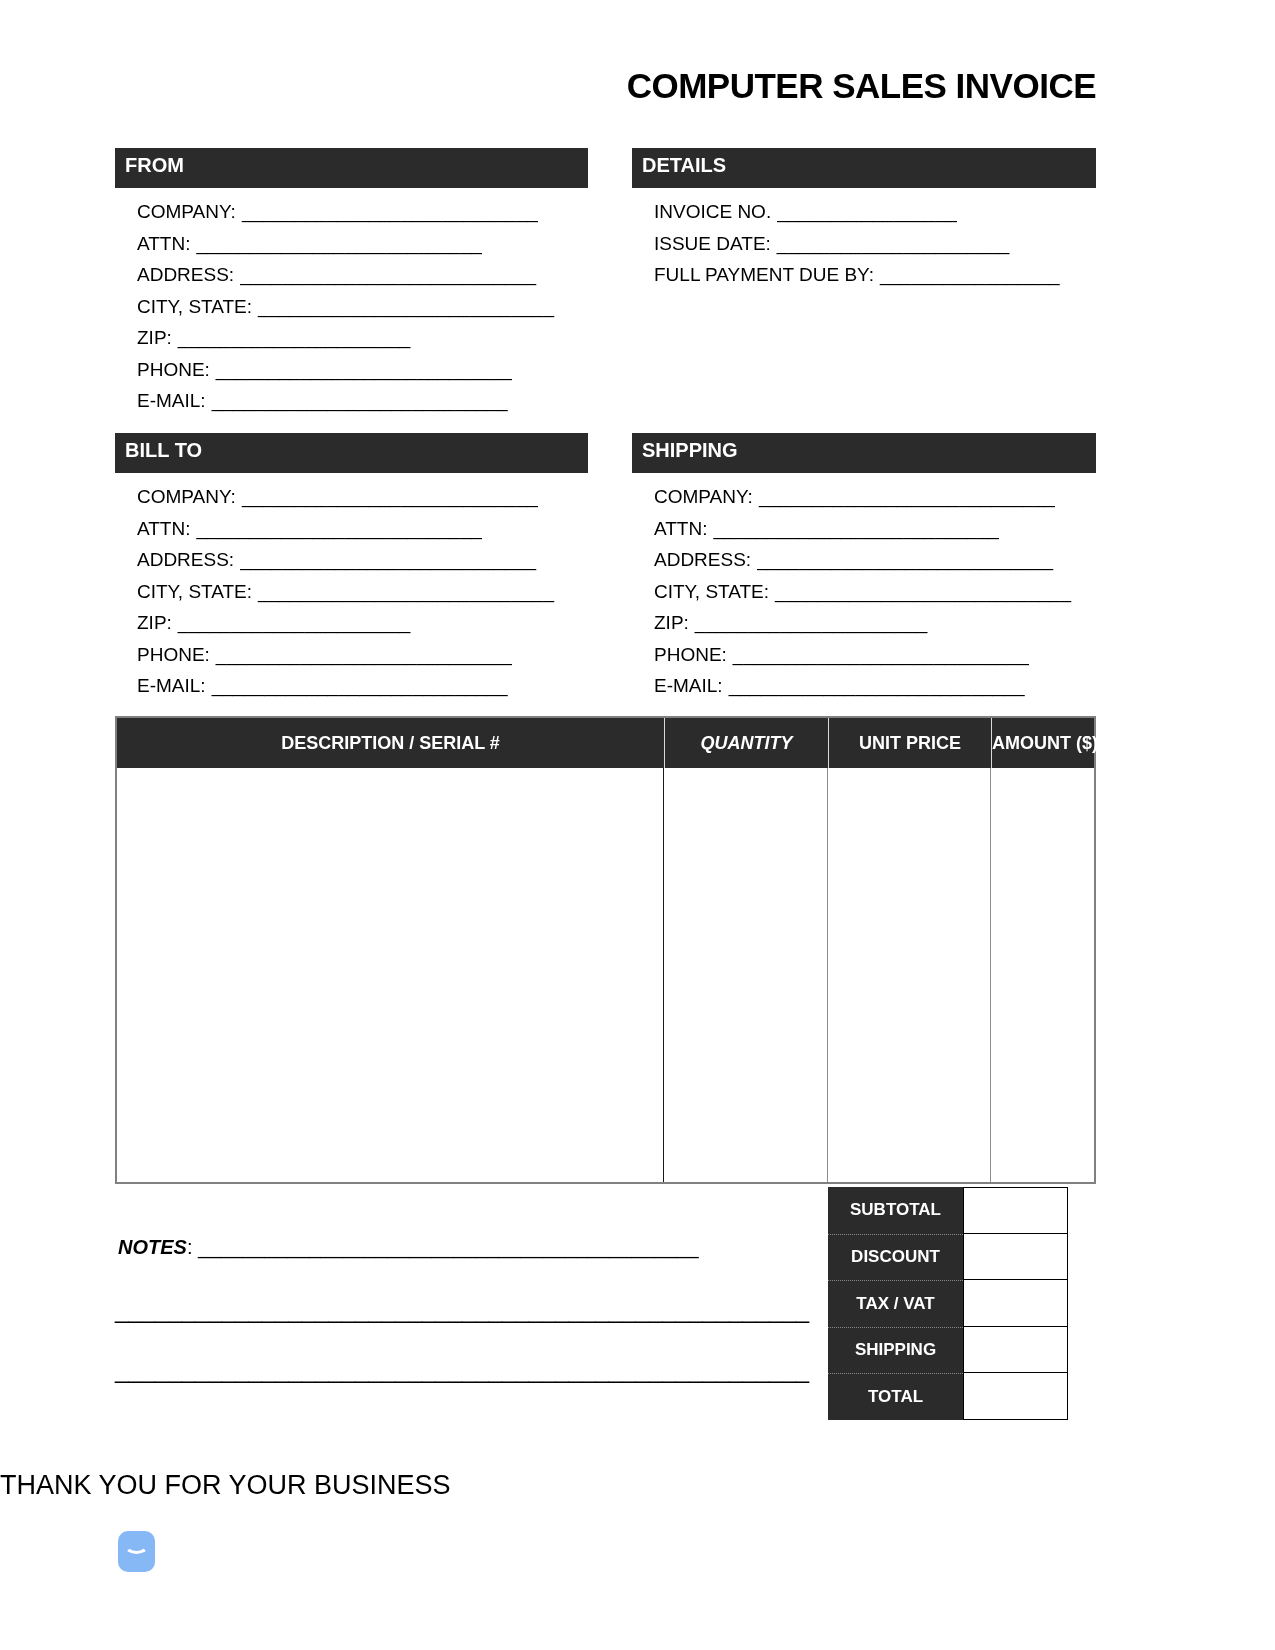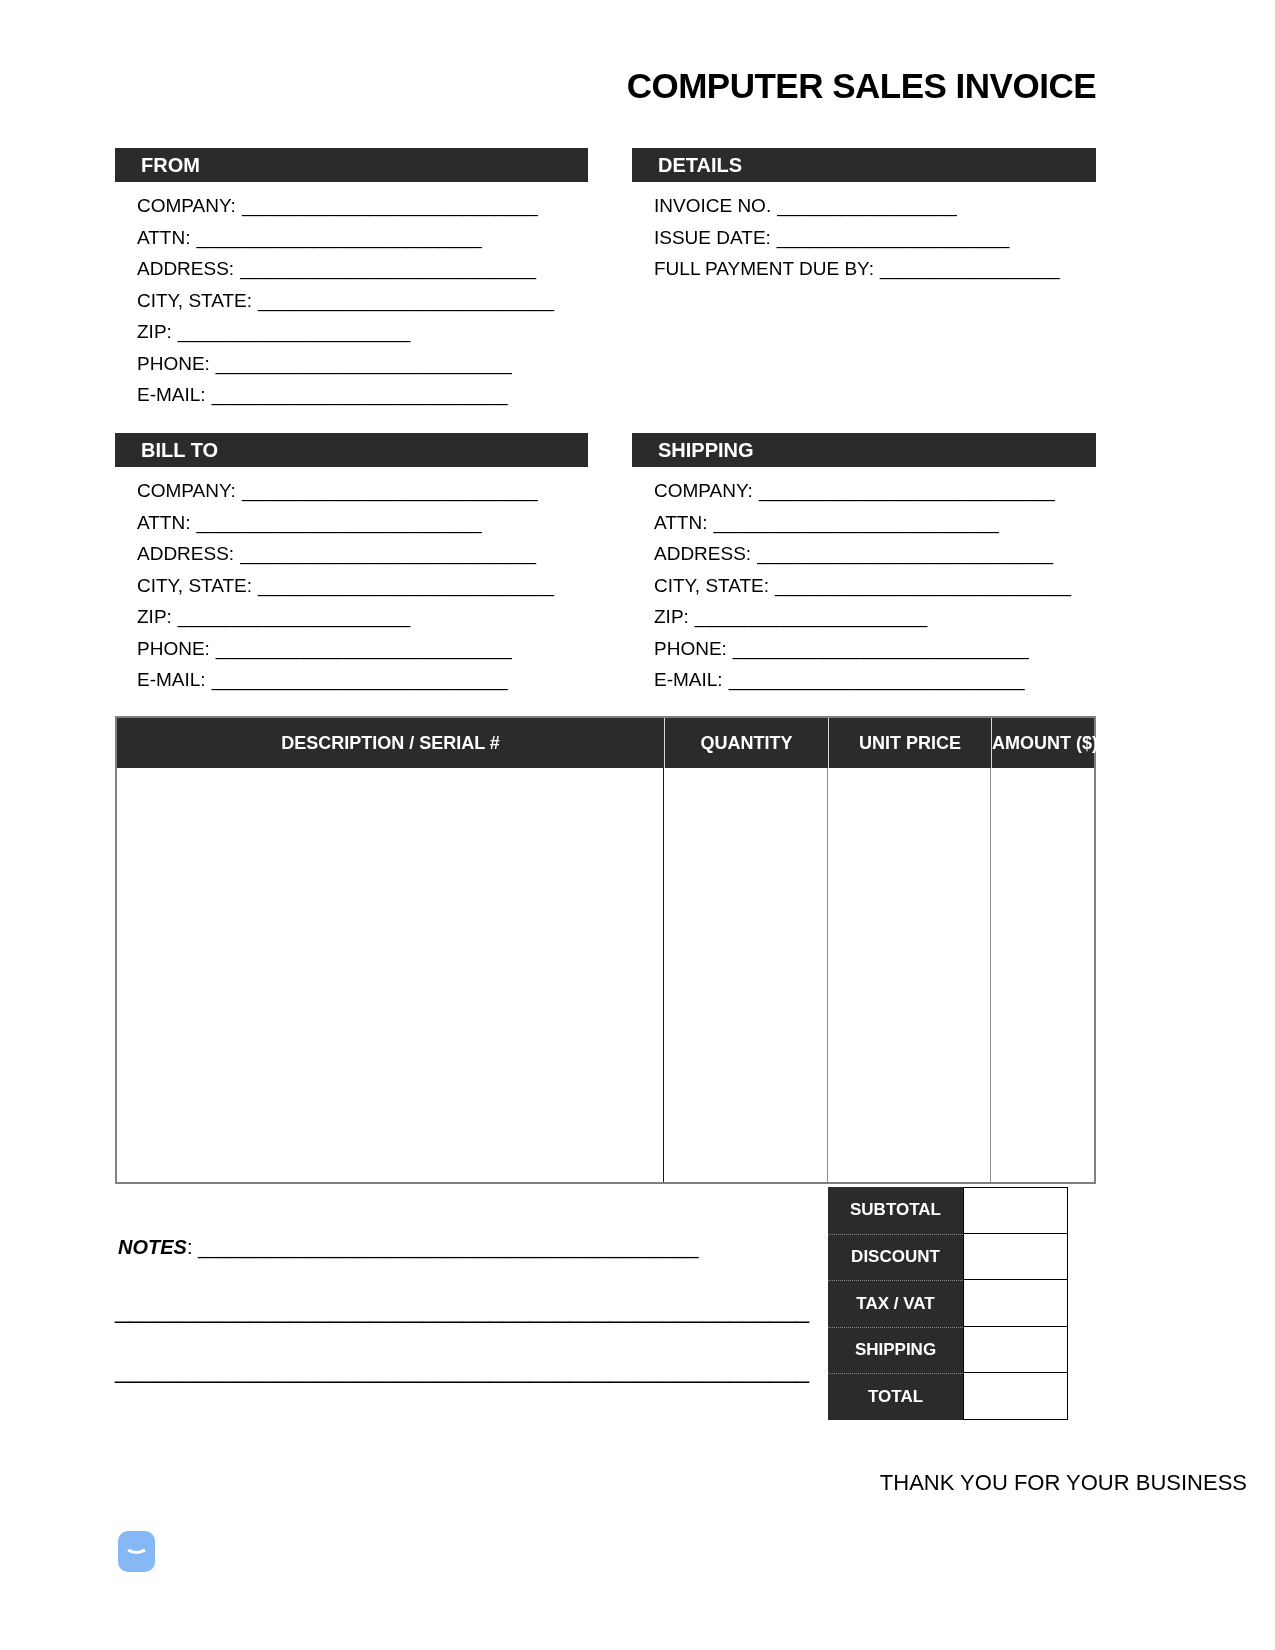--- a/index.html
+++ b/index.html
@@ -11,38 +11,38 @@
     position:absolute;top:66px;right:179px;margin:0;
     font-size:35px;font-weight:bold;letter-spacing:-0.5px;white-space:nowrap;
   }
   .sec{position:absolute;}
   .sec-from{left:115px;top:148px;width:473px;}
   .sec-details{left:632px;top:148px;width:464px;}
   .sec-bill{left:115px;top:433px;width:473px;}
   .sec-ship{left:632px;top:433px;width:464px;}
   .bar{
     background:#2b2b2b;color:#fff;font-weight:bold;font-size:20px;
-    height:34px;line-height:34px;padding-left:26px;
+    height:40px;line-height:34px;padding-left:10px;
   }
   .fields{margin-top:8px;padding-left:22px;font-size:19px;line-height:31.5px;}
   .field{white-space:nowrap;}
   .field .line{margin-left:6px;}
   
   .table{
     position:absolute;left:115px;top:716px;width:981px;height:468px;
     border:2px solid #808080;box-sizing:border-box;background:#fff;
   }
   .thead{display:flex;height:50px;background:#2b2b2b;color:#fff;}
   .th{
     display:flex;align-items:center;justify-content:center;
     font-weight:bold;font-size:18px;white-space:nowrap;box-sizing:border-box;
   }
   .th+.th{border-left:1px solid #d9d9d9;}
   .th.c1{flex:0 0 547px;}
-  .th.c2{flex:0 0 164px;}
+  .th.c2{flex:0 0 164px;font-style:italic;}
   .th.c3{flex:0 0 163px;}
   .th.c4{flex:1;}
   .tbody{display:flex;height:414px;}
   .td{box-sizing:border-box;}
   .td.c1{flex:0 0 547px;border-right:1px solid #1a1a1a;}
   .td.c2{flex:0 0 164px;border-right:1px solid #8c8c8c;}
   .td.c3{flex:0 0 163px;border-right:1px solid #8c8c8c;}
   .td.c4{flex:1;}
   
   .totals{position:absolute;left:828px;top:1187px;width:268px;}
@@ -54,21 +54,21 @@
   .trow+.trow .tlabel{border-top:1px dotted #8a8a8a;}
   .tvalue{width:105px;box-sizing:border-box;background:#fff;border:1px solid #000;}
   .trow+.trow .tvalue{border-top:none;}
   
   .notes{position:absolute;left:118px;top:1236px;font-size:20px;white-space:nowrap;}
   .notes .b{font-weight:bold;font-style:italic;}
   .xline{position:absolute;left:115px;font-size:24px;white-space:nowrap;}
   .xline1{top:1296px;}
   .xline2{top:1356px;}
   
-  .footer{position:absolute;top:1470px;left:0;width:1247px;text-align:right;font-size:22px;}
+  .footer{position:absolute;top:1470px;left:0;width:1247px;text-align:left;font-size:27px;}
   
   .app-icon{
     position:absolute;left:118px;top:1531px;width:37px;height:41px;
     border-radius:10px;background:#85b8f4;
   }
   .smile{
     position:absolute;left:6px;top:4px;width:19px;height:13px;
     border:3px solid rgba(0,0,0,0);border-bottom-color:#ffffff;border-radius:50%;
   }
 </style>

